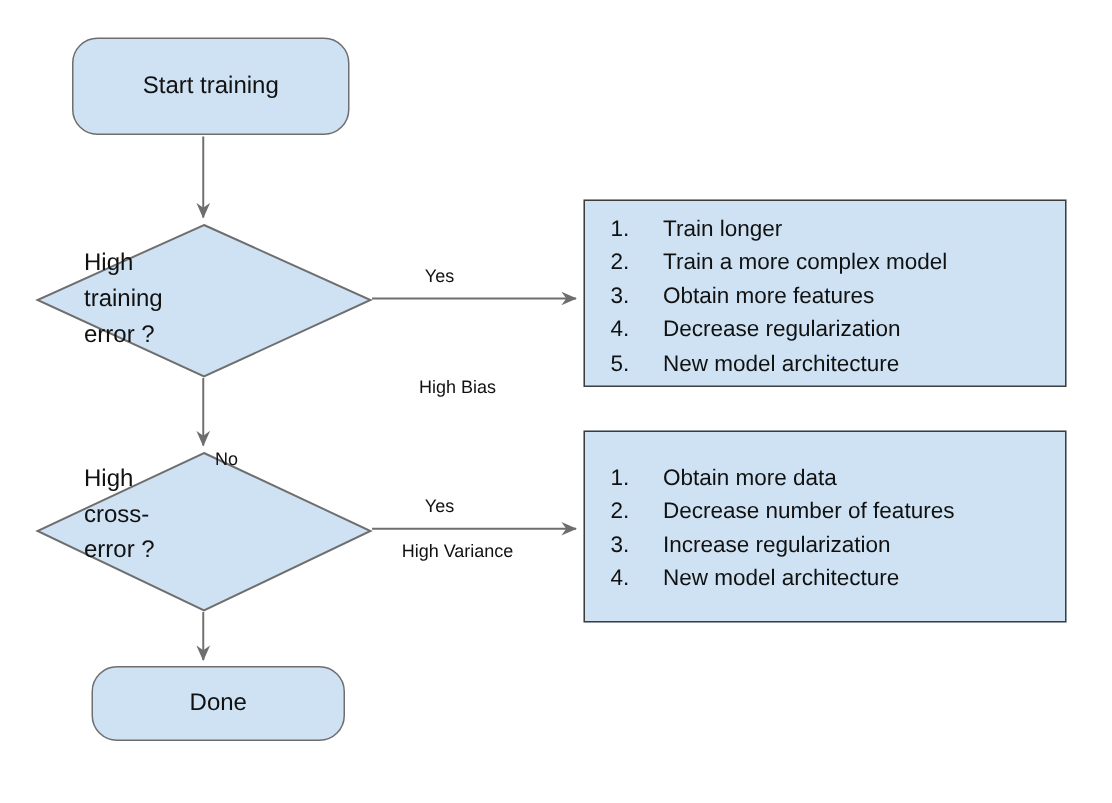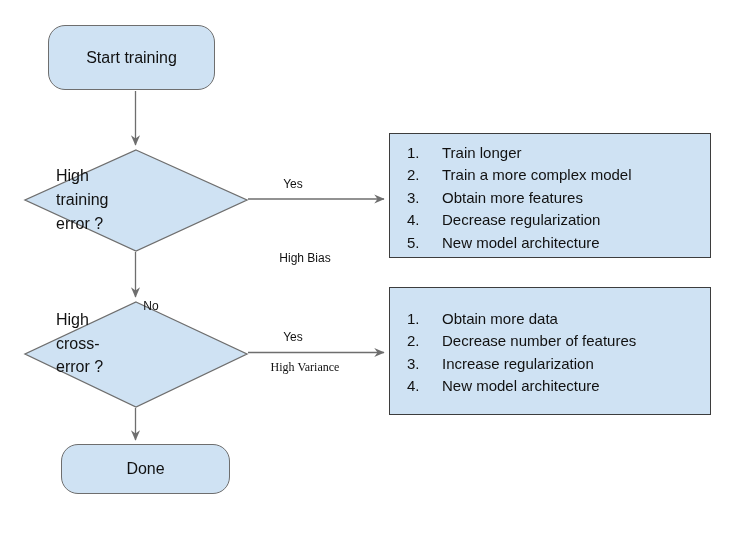--- a/index.html
+++ b/index.html
@@ -40,42 +40,42 @@
   .terminal {
     position: absolute;
     background: var(--fill);
     border: 1.4px solid var(--node_border);
     border-radius: 17px;
     display: flex;
     align-items: center;
     justify-content: center;
     font-size: 16px;
   }
-  #start-node { left: 48px; top: 25px; width: 167px; height: 65px; }
+  #start-node { left: 48px; top: 25px; width: 185px; height: 65px; }
   #done-node  { left: 61px; top: 444px; width: 169px; height: 50px; }
   .diamond-text {
     position: absolute;
     left: 56px;
     width: 160px;
     text-align: left;
     font-size: 16px;
   }
   #decision1-text { top: 164px; line-height: 24px; }
   #decision2-text { top: 308px; line-height: 23.5px; }
   .edge-label {
     position: absolute;
     transform: translate(-50%, -50%);
     font-size: 12px;
     white-space: nowrap;
   }
   #label-yes-1 { left: 293px; top: 184px; }
   #label-high-bias { left: 305px; top: 214px; margin-top: 44px; }
   #label-no { left: 151px; top: 271px; margin-top: 35px; }
   #label-yes-2 { left: 293px; top: 337px; }
-  #label-high-variance { left: 305px; top: 367px; font-family: Liberation Serif, serif; }
+  #label-high-variance { left: 305px; top: 367px; }
   .remedy-box {
     position: absolute;
     left: 389px;
     width: 322px;
     background: var(--fill);
     border: 1.4px solid var(--box_border);
     font-size: 15px;
     padding-left: 17px;
   }
   #bias-box { top: 133px; height: 125px; padding-top: 8px; }

